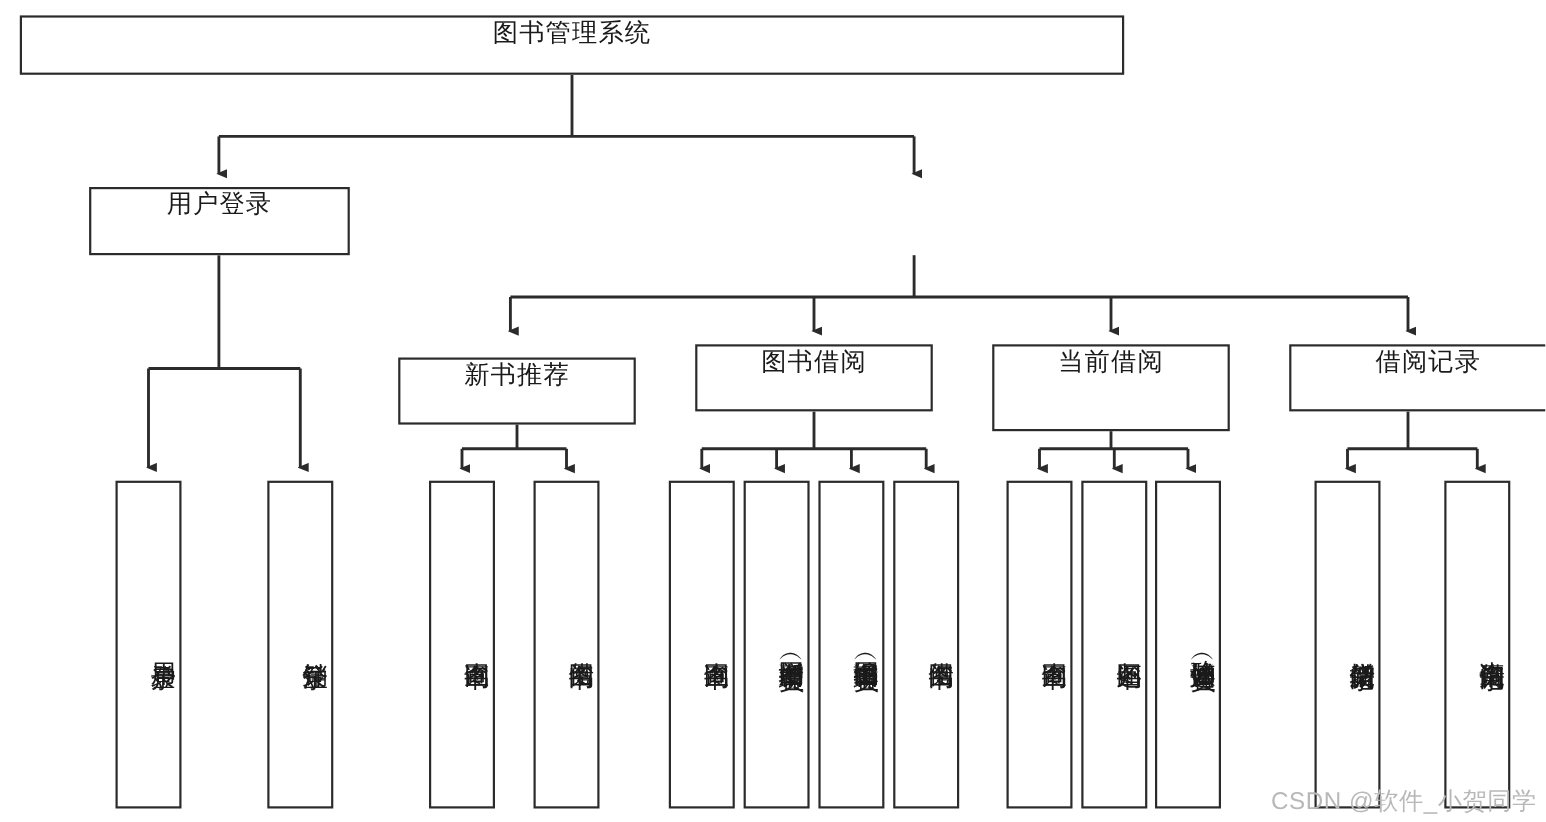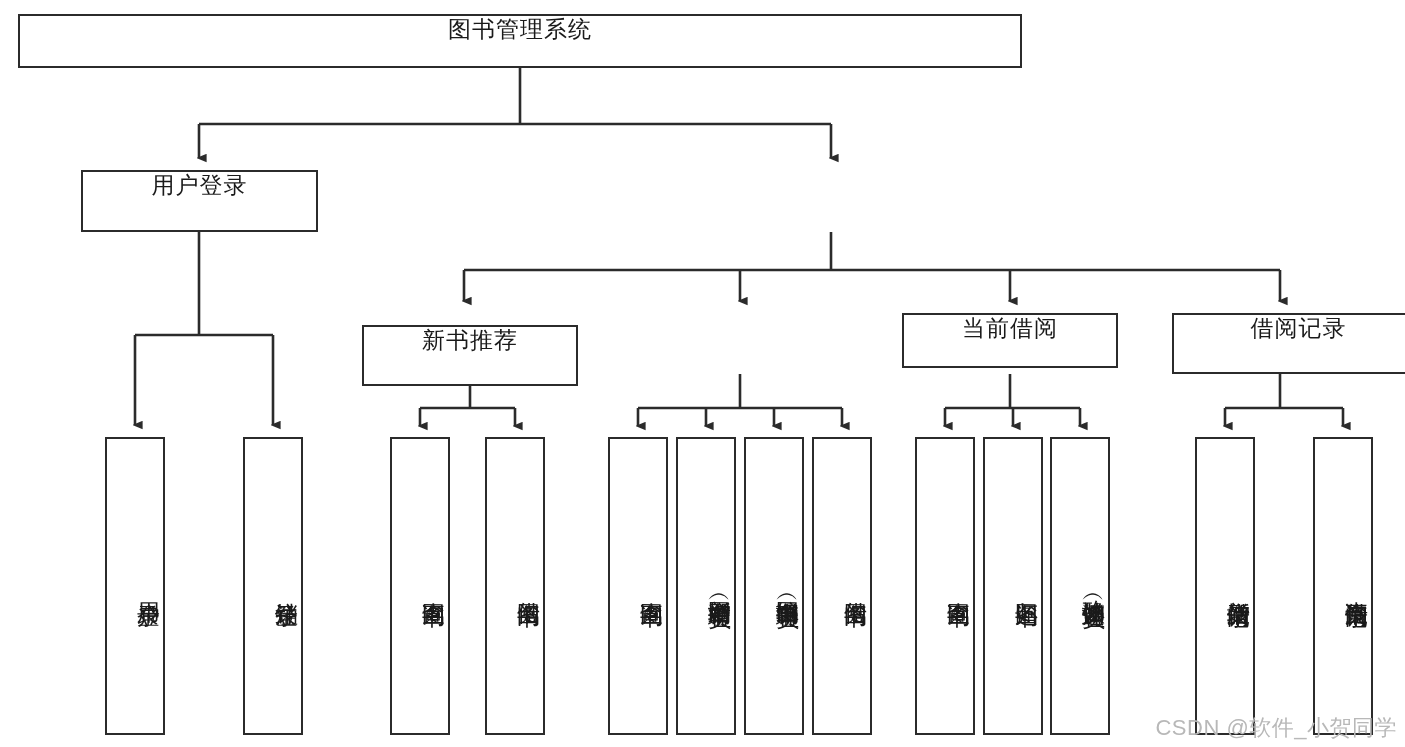--- a/index.html
+++ b/index.html
@@ -127,21 +127,24 @@
     <span>图书管理系统</span>
   </div>
 
   <div class="node horizontal" style="left:81px; top:170px; width:237px; height:62px;">
     <span>用户登录</span>
   </div>
 
   <div class="node horizontal" style="left:362px; top:313px; width:216px; height:61px;margin-top:12px;">
     <span>新书推荐</span>
   </div>
-  <div class="node horizontal" style="left:902px; top:313px; width:216px; height:55px;font-family:Liberation Serif, serif;">
+  <div class="node horizontal" style="left:632px; top:313px; width:216px; height:61px;">
+    <span>图书借阅</span>
+  </div>
+  <div class="node horizontal" style="left:902px; top:313px; width:216px; height:79px;font-family:Liberation Serif, serif;">
     <span>当前借阅</span>
   </div>
   <div class="node horizontal" style="left:1172px; top:313px; width:253px; height:61px;">
     <span>借阅记录</span>
   </div>
 
   <div class="node vertical" style="left:105px; top:437px; width:60px; height:298px;">
     <span>用户登录</span>
   </div>
   <div class="node vertical" style="left:243px; top:437px; width:60px; height:298px;">

